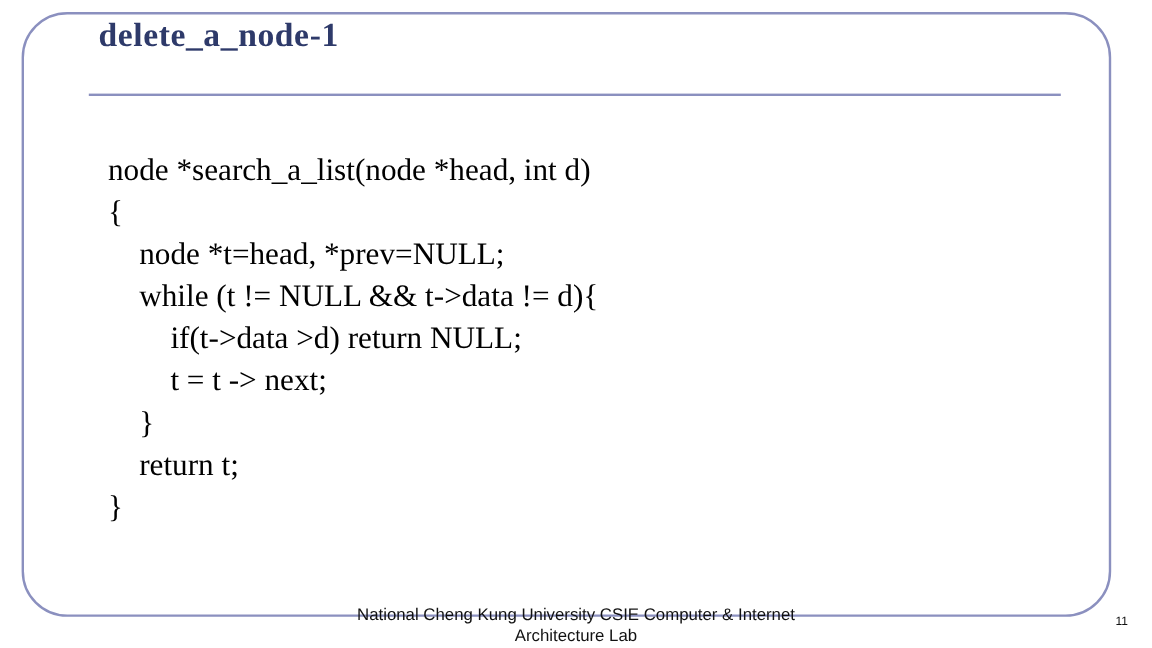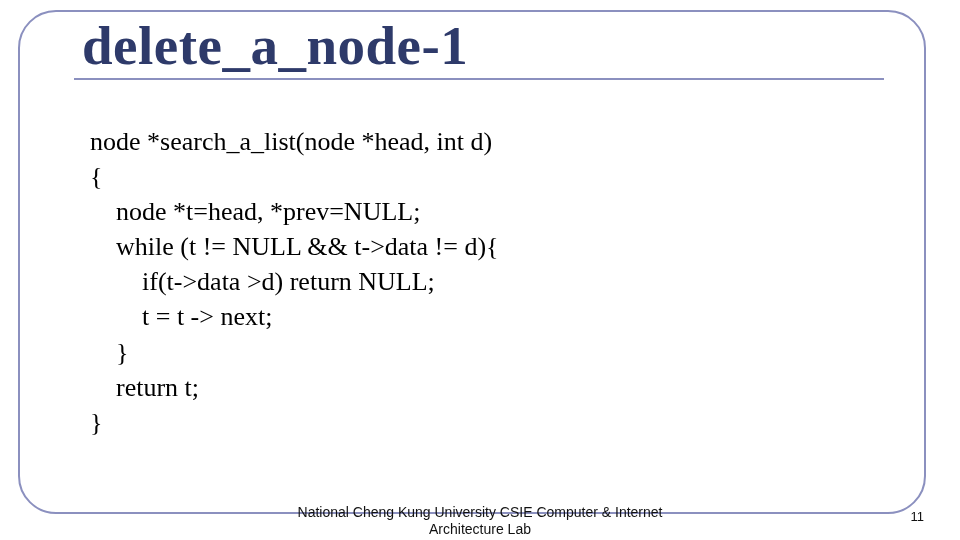--- a/index.html
+++ b/index.html
@@ -19,21 +19,21 @@
     width: 908px;
     height: 504px;
     border: 2px solid #8b90bf;
     border-radius: 38px;
     box-sizing: border-box;
   }
   .title {
     position: absolute;
     top: 14px;
     left: 82px;
-    font-size: 55px;
+    font-size: 28px;
     font-weight: bold;
     color: #2e3a6a;
     letter-spacing: 0.5px;
   }
   .title-underline {
     position: absolute;
     top: 78px;
     left: 74px;
     width: 810px;
     height: 0;
@@ -56,23 +56,23 @@
     width: 960px;
     text-align: center;
     font-family: Arial, Helvetica, sans-serif;
     font-size: 14px;
     color: #111;
     line-height: 1.2;
   }
   .page-number {
     position: absolute;
     bottom: 16px;
-    right: 36px;
+    right: 20px;
     font-family: Arial, Helvetica, sans-serif;
-    font-size: 13px;
+    font-size: 10px;
     color: #111;
   }
 </style>
 </head>
 <body>
 
 <div class="slide-frame"></div>
 
 <div class="title">delete_a_node-1</div>
 <div class="title-underline"></div>

